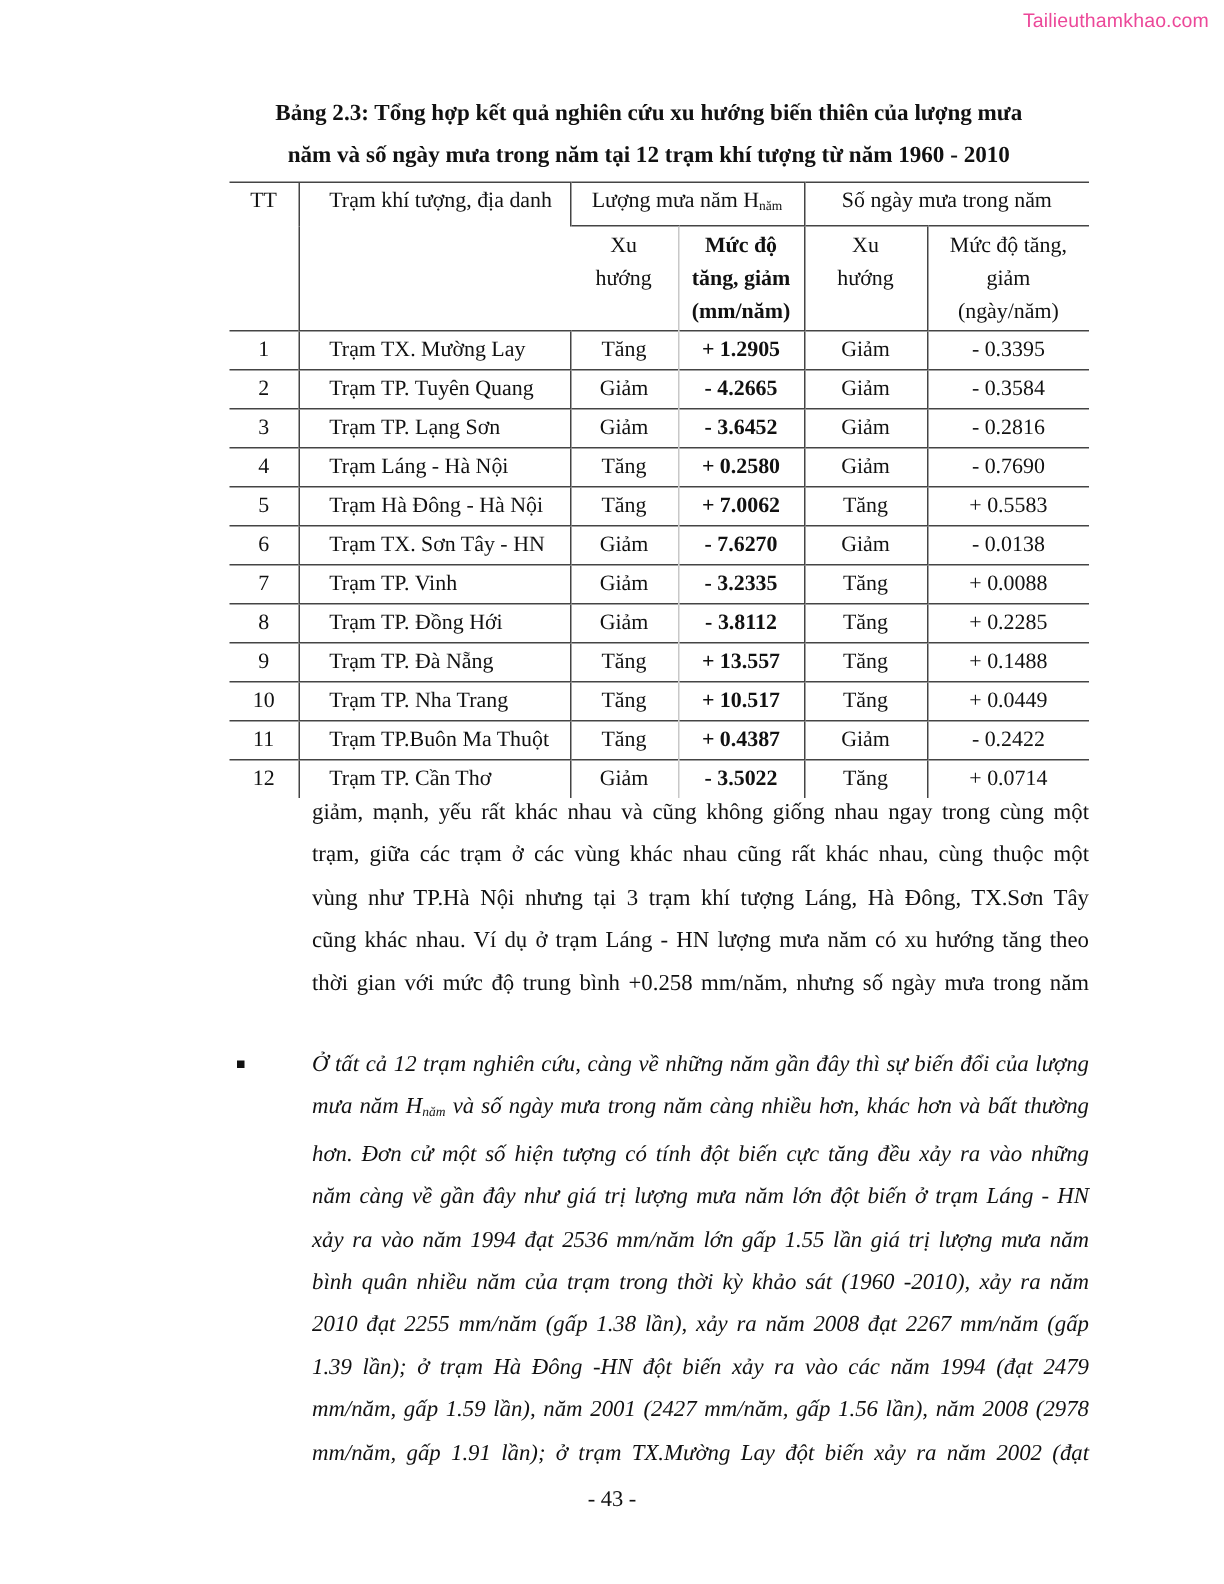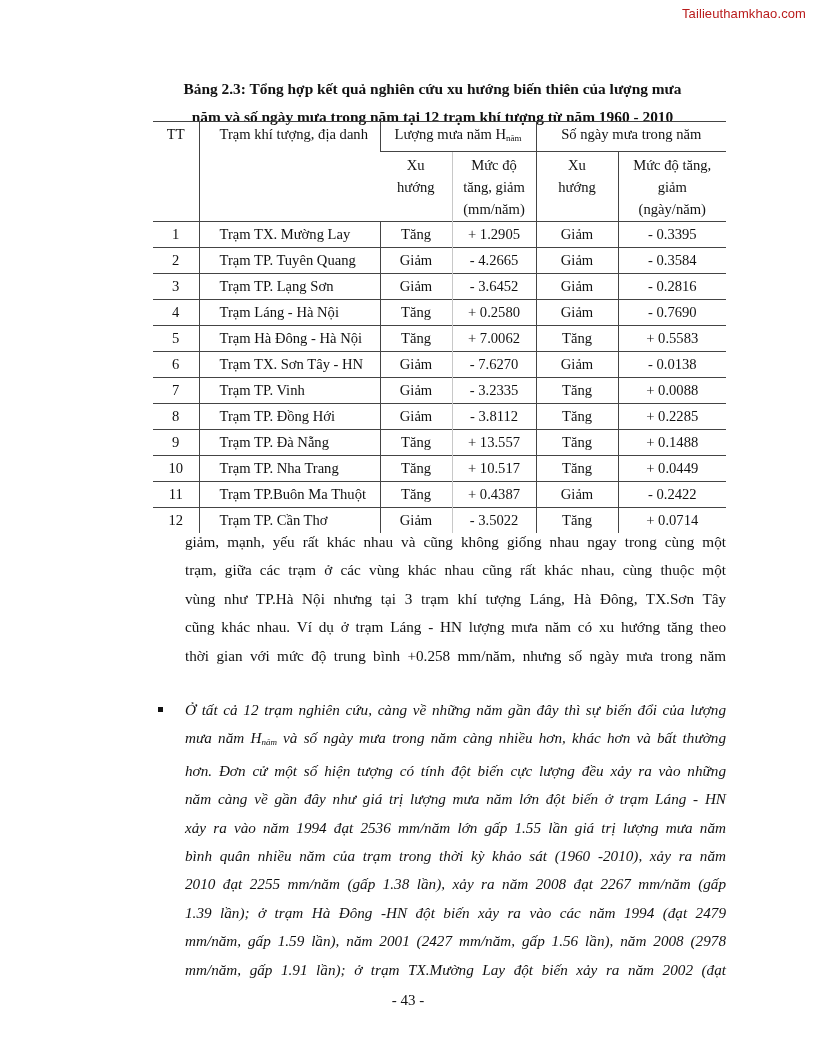--- a/index.html
+++ b/index.html
@@ -2,59 +2,59 @@
 <html><head>
 <meta charset="utf-8">
 <style>
   * { box-sizing: border-box; margin: 0; padding: 0; }
   html, body { width: 816px; height: 1056px; background: #ffffff; }
   body { position: relative; font-family: "Liberation Serif", "DejaVu Serif", serif; color: #111111; overflow: hidden; }
 
   .watermark {
     position: absolute; top: 6px; right: 10px;
     font-family: "Liberation Sans", "DejaVu Sans", sans-serif;
-    font-size: 13px; color: #b91c1c; letter-spacing: 0.1px;
+    font-size: 13px; color: #ec4899; letter-spacing: 0.1px;
   }
 
   .caption {
-    position: absolute; left: 150px; width: 565px; top: 75px;
+    position: absolute; left: 150px; width: 565px; top: 62px;
     font-weight: bold; font-size: 15.4px; text-align: center; line-height: 28px;
   }
 
   table.data {
     position: absolute; left: 153px; top: 121px;
     border-collapse: collapse; font-size: 14.6px; table-layout: fixed;
   }
   table.data td {
     border-top: 1px solid #444; border-left: 1px solid #444;
     padding: 0 4px; text-align: center; vertical-align: top;
     white-space: nowrap;
   }
   table.data tr > td:first-child { border-left: none; }
-  table.data td.lt { border-left-color: #c8c8c8; }
+  table.data td.lt { border-left-color: #c8c8c8; font-weight: bold; }
   table.data td.left { text-align: left; padding-left: 20px; }
   table.data tr.hdr1 td { height: 25px; line-height: 25px; }
   table.data td.sub { line-height: 22px; padding-top: 2px; padding-bottom: 1px; }
   table.data tr.row td { height: 25.8px; line-height: 25px; }
   sub.s { font-size: 9px; vertical-align: -2px; }
 
   .body-text {
     position: absolute; left: 185px; width: 541px; font-size: 15.2px;
     line-height: 28.4px; text-align: justify;
   }
   .para1 { top: 528px; }
   .bullet-block { position: absolute; left: 158px; top: 696px; width: 568px; }
   .bullet-mark {
     position: absolute; left: 0; top: 11px; width: 5px; height: 5px; background: #111;
   }
   .bullet-text {
     position: absolute; left: 27px; width: 541px; font-size: 15.2px;
     line-height: 28.4px; text-align: justify; font-style: italic;
   }
-  .line { display: block; text-align: justify; text-align-last: justify; white-space: nowrap; }
+  .line { display: block; text-align: justify; text-align-last: justify; white-space: nowrap; margin-left: 23px; }
   .line.last { text-align-last: left; }
 
   .page-number {
     position: absolute; top: 992px; left: 0; width: 816px; text-align: center;
     font-size: 15px;
   }
 </style>
 </head>
 <body>
 
@@ -208,21 +208,21 @@
   <span class="line">vùng như TP.Hà Nội nhưng tại 3 trạm khí tượng Láng, Hà Đông, TX.Sơn Tây</span>
   <span class="line">cũng khác nhau. Ví dụ ở trạm Láng - HN lượng mưa năm có xu hướng tăng theo</span>
   <span class="line">thời gian với mức độ trung bình +0.258 mm/năm, nhưng số ngày mưa trong năm</span>
 </div>
 
 <div class="bullet-block">
   <div class="bullet-mark"></div>
   <div class="bullet-text">
     <span class="line">Ở tất cả 12 trạm nghiên cứu, càng về những năm gần đây thì sự biến đổi của lượng</span>
     <span class="line"><span>mưa năm H</span><sub class="s">năm</sub><span> và số ngày mưa trong năm càng nhiều hơn, khác hơn và bất thường</span></span>
-    <span class="line">hơn. Đơn cử một số hiện tượng có tính đột biến cực lượng đều xảy ra vào những</span>
+    <span class="line">hơn. Đơn cử một số hiện tượng có tính đột biến cực tăng đều xảy ra vào những</span>
     <span class="line">năm càng về gần đây như giá trị lượng mưa năm lớn đột biến ở trạm Láng - HN</span>
     <span class="line">xảy ra vào năm 1994 đạt 2536 mm/năm lớn gấp 1.55 lần giá trị lượng mưa năm</span>
     <span class="line">bình quân nhiều năm của trạm trong thời kỳ khảo sát (1960 -2010), xảy ra năm</span>
     <span class="line">2010 đạt 2255 mm/năm (gấp 1.38 lần), xảy ra năm 2008 đạt 2267 mm/năm (gấp</span>
     <span class="line">1.39 lần); ở trạm Hà Đông -HN đột biến xảy ra vào các năm 1994 (đạt 2479</span>
     <span class="line">mm/năm, gấp 1.59 lần), năm 2001 (2427 mm/năm, gấp 1.56 lần), năm 2008 (2978</span>
     <span class="line">mm/năm, gấp 1.91 lần); ở trạm TX.Mường Lay đột biến xảy ra năm 2002 (đạt</span>
   </div>
 </div>
 

